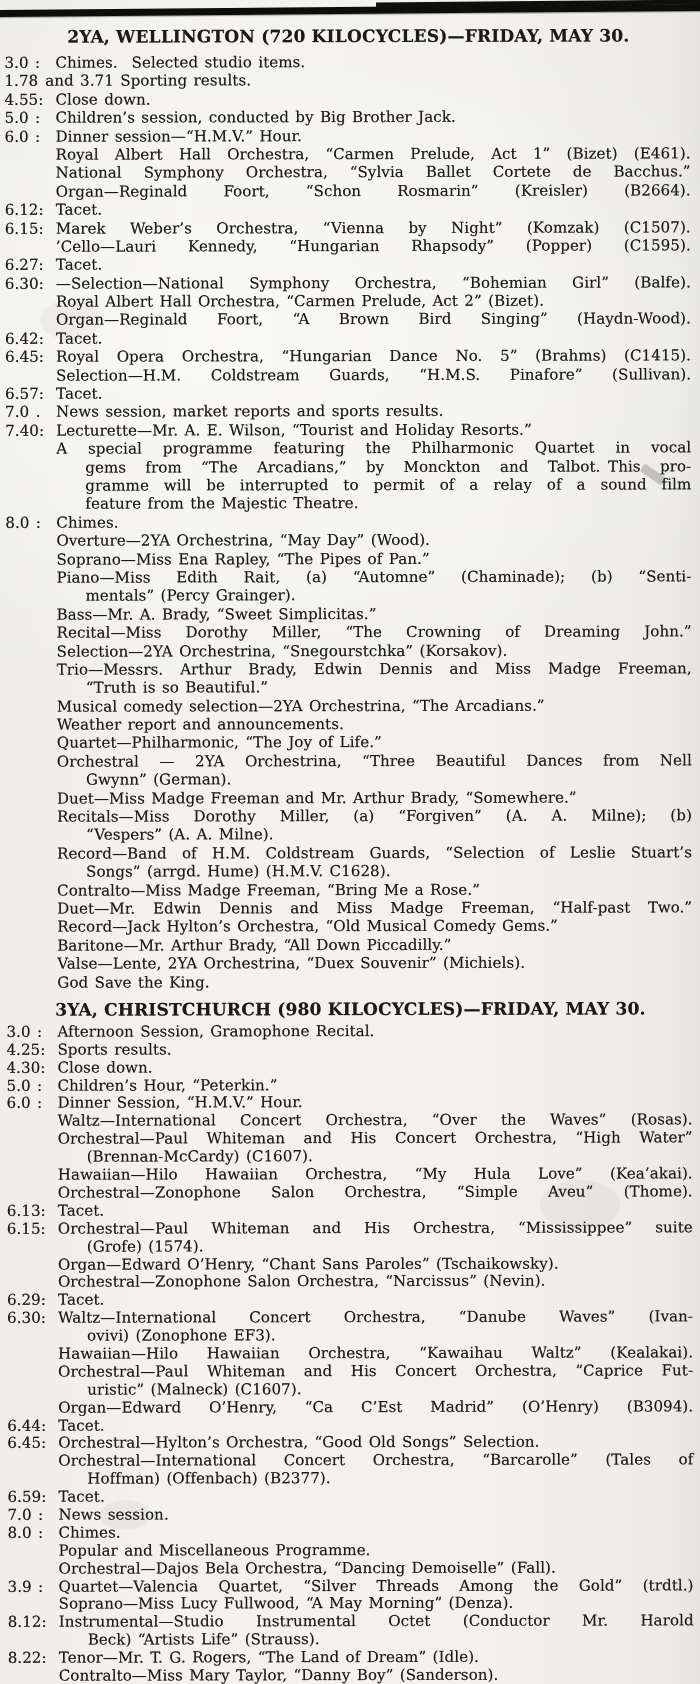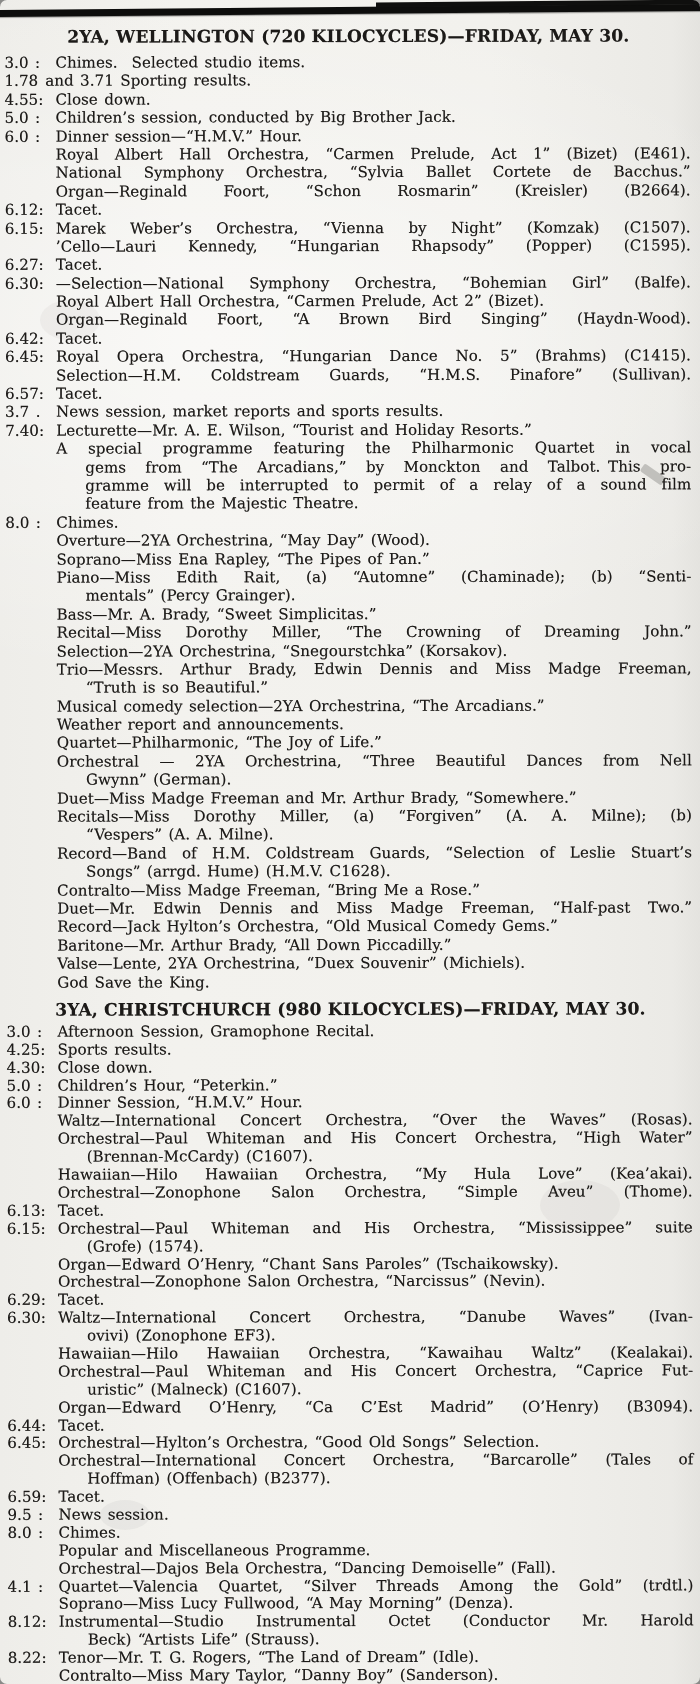--- a/index.html
+++ b/index.html
@@ -12,21 +12,20 @@
     width:700px;height:1684px;
     margin:0 auto;
     overflow:hidden;
     background:
       radial-gradient(ellipse 900px 500px at 30% 20%, rgba(255,255,255,0.5), rgba(255,255,255,0) 70%),
       linear-gradient(90deg,#eeede9 0%, #f3f2ee 25%, #f2f1ed 70%, #ebeae6 96%, #e4e3df 100%),
       var(--paper);
     font-family:"DejaVu Serif","Liberation Serif",serif;
     color:var(--ink);
     text-shadow:0.2px 0.2px 0.35px rgba(30,28,25,0.55);
-    border-radius:7px;
   }
   .scan-band{
     position:absolute;top:7px;left:-8px;width:716px;height:7px;
     background:#0d0d0c;
     transform:rotate(-0.5deg);
     box-shadow:0 1px 1px rgba(0,0,0,0.35);
   }
   .scan-band-right{
     position:absolute;top:1px;right:-6px;width:330px;height:5px;
     background:#0f0f0e;
@@ -147,21 +146,21 @@
           <span class="txt">Royal Opera Orchestra, “Hungarian Dance No. 5” (Brahms) (C1415).</span>
         </div>
         <div class="row j">
           <span class="txt">Selection—H.M. Coldstream Guards, “H.M.S. Pinafore” (Sullivan).</span>
         </div>
         <div class="row">
           <span class="t">6.57:</span>
           <span class="txt">Tacet.</span>
         </div>
         <div class="row">
-          <span class="t">3.7 .</span>
+          <span class="t">7.0 .</span>
           <span class="txt">News session, market reports and sports results.</span>
         </div>
         <div class="row">
           <span class="t">7.40:</span>
           <span class="txt">Lecturette—Mr. A. E. Wilson, “Tourist and Holiday Resorts.”</span>
         </div>
         <div class="row j">
           <span class="txt">A special programme featuring the Philharmonic Quartet in vocal</span>
         </div>
         <div class="row ind1 j">
@@ -343,35 +342,35 @@
           <span class="txt">Orchestral—International Concert Orchestra, “Barcarolle” (Tales of</span>
         </div>
         <div class="row ind1">
           <span class="txt">Hoffman) (Offenbach) (B2377).</span>
         </div>
         <div class="row">
           <span class="t">6.59:</span>
           <span class="txt">Tacet.</span>
         </div>
         <div class="row">
-          <span class="t">9.5 :</span>
+          <span class="t">7.0 :</span>
           <span class="txt">News session.</span>
         </div>
         <div class="row">
           <span class="t">8.0 :</span>
           <span class="txt">Chimes.</span>
         </div>
         <div class="row">
           <span class="txt">Popular and Miscellaneous Programme.</span>
         </div>
         <div class="row">
           <span class="txt">Orchestral—Dajos Bela Orchestra, “Dancing Demoiselle” (Fall).</span>
         </div>
         <div class="row j">
-          <span class="t">4.1 :</span>
+          <span class="t">3.9 :</span>
           <span class="txt">Quartet—Valencia Quartet, “Silver Threads Among the Gold” (trdtl.)</span>
         </div>
         <div class="row">
           <span class="txt">Soprano—Miss Lucy Fullwood, “A May Morning” (Denza).</span>
         </div>
         <div class="row j">
           <span class="t">8.12:</span>
           <span class="txt">Instrumental—Studio Instrumental Octet (Conductor Mr. Harold</span>
         </div>
         <div class="row ind1">

